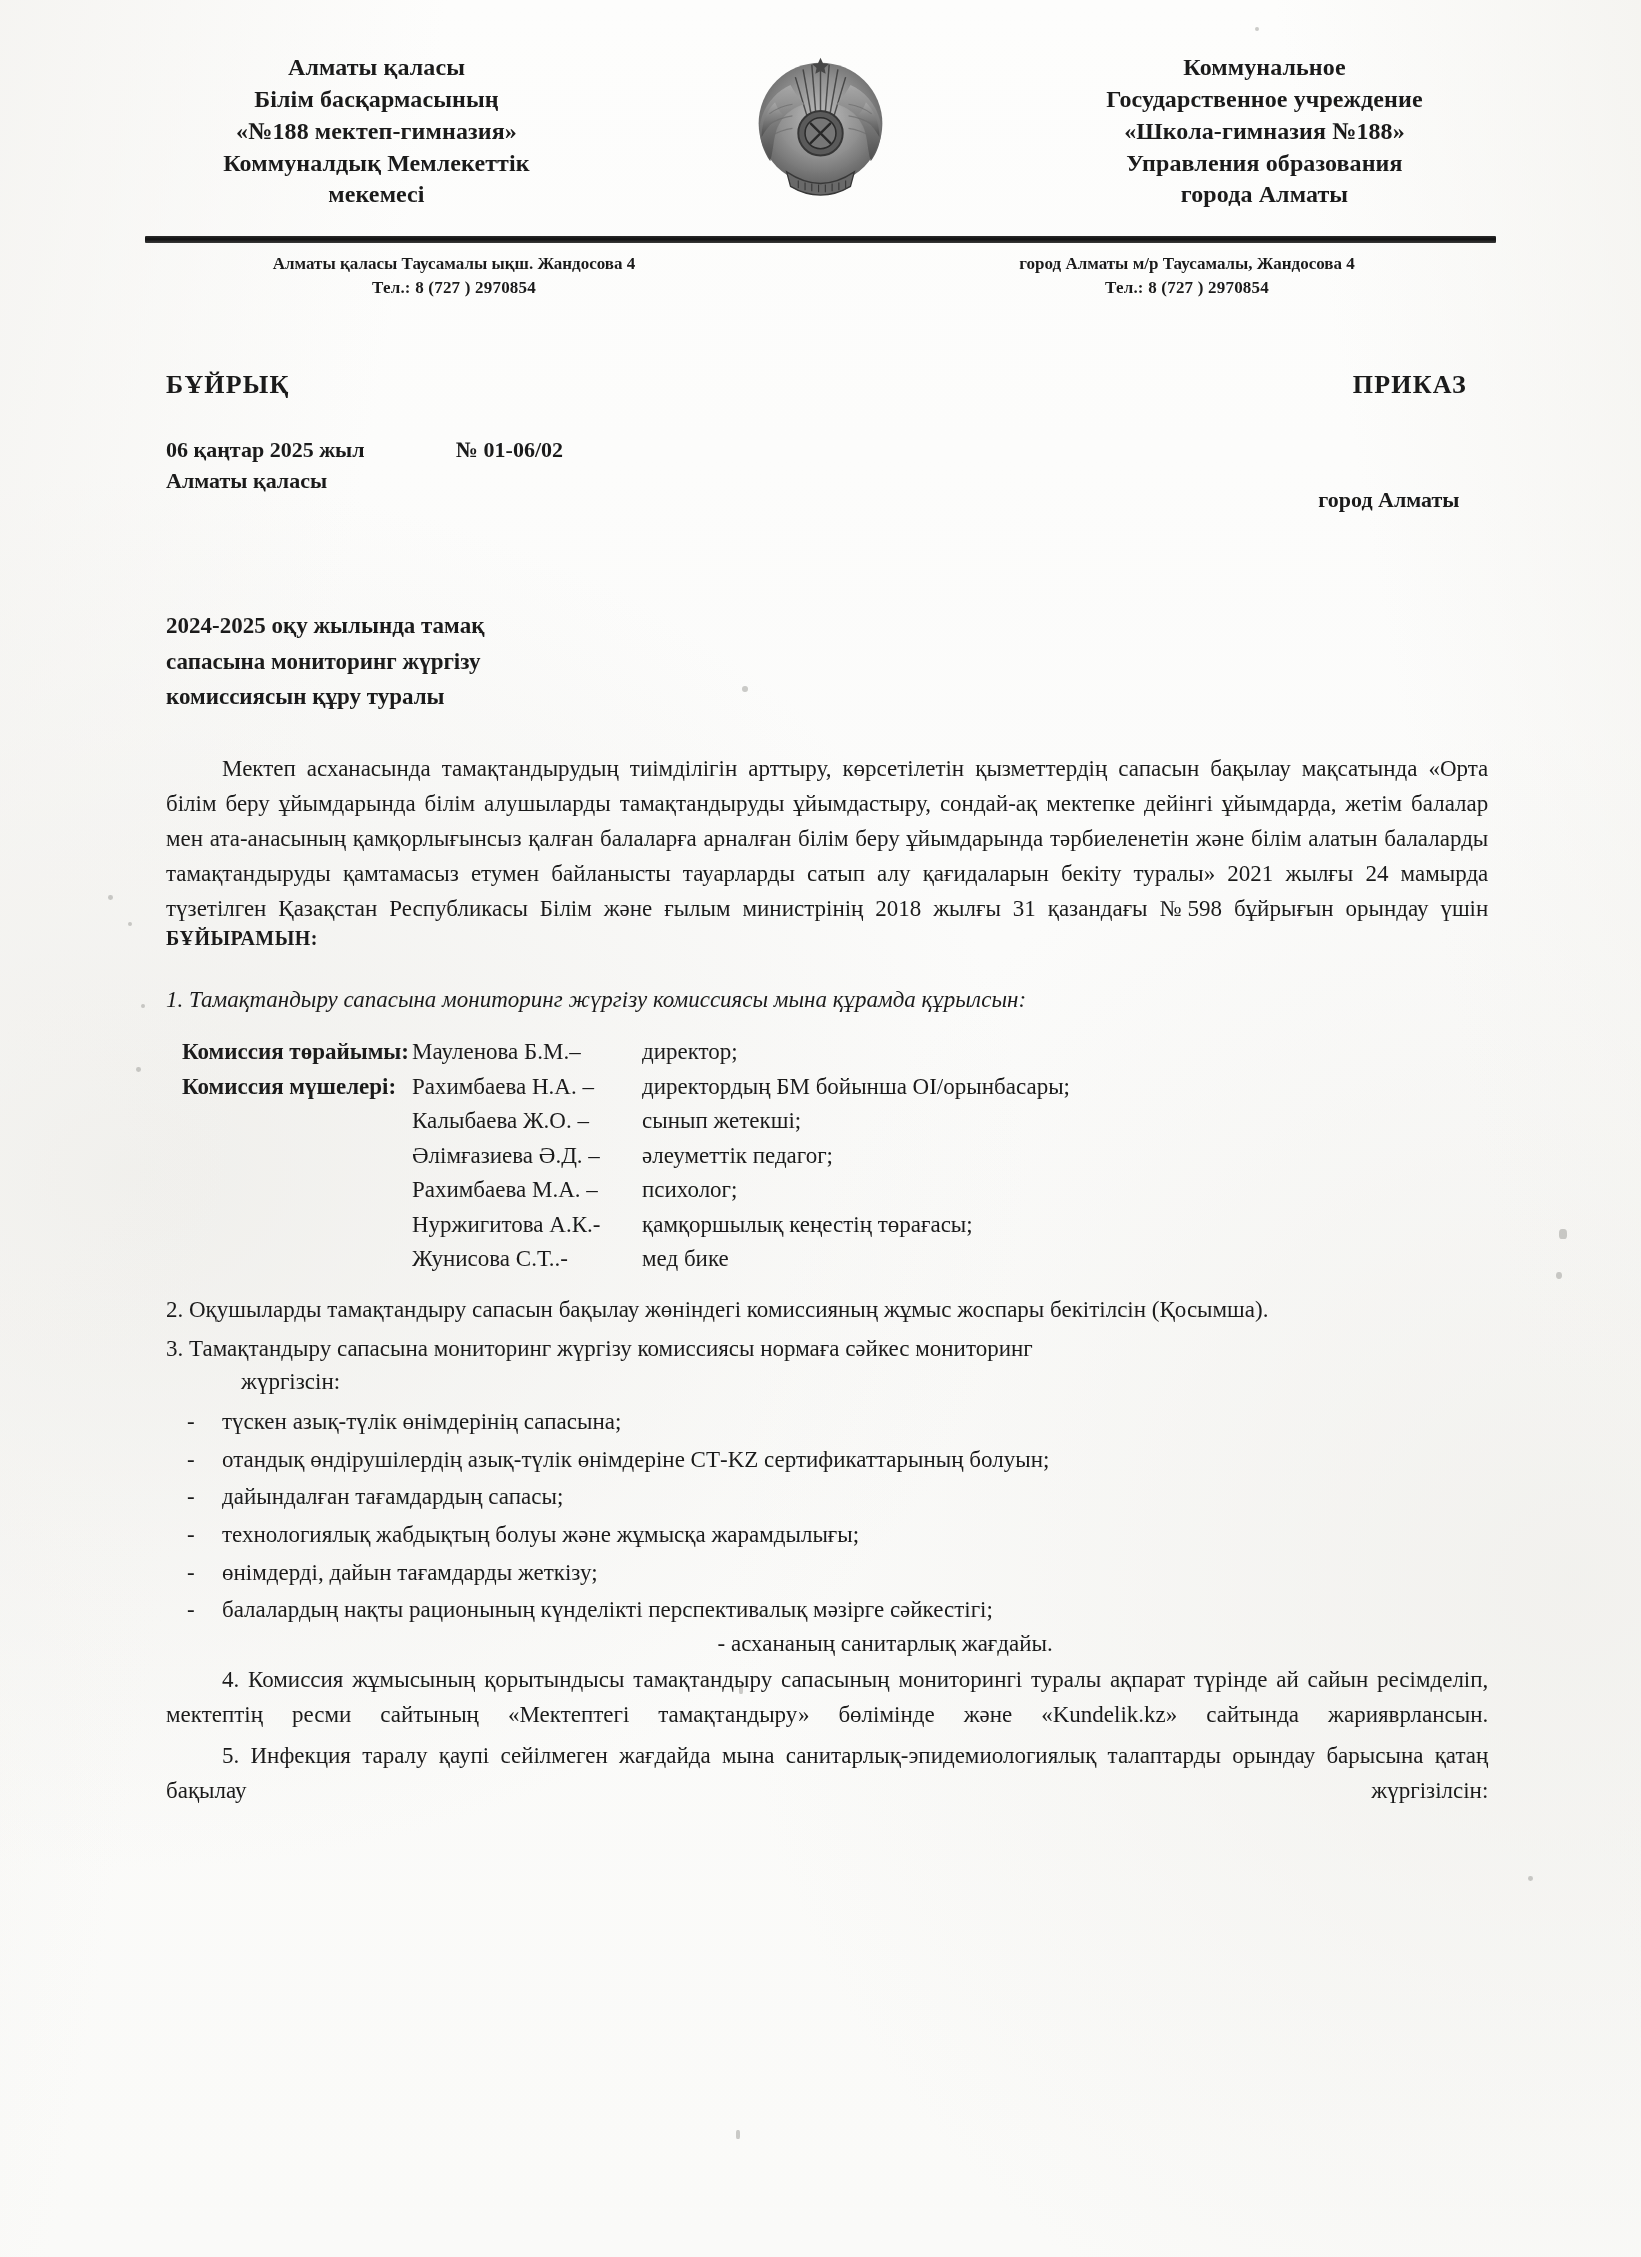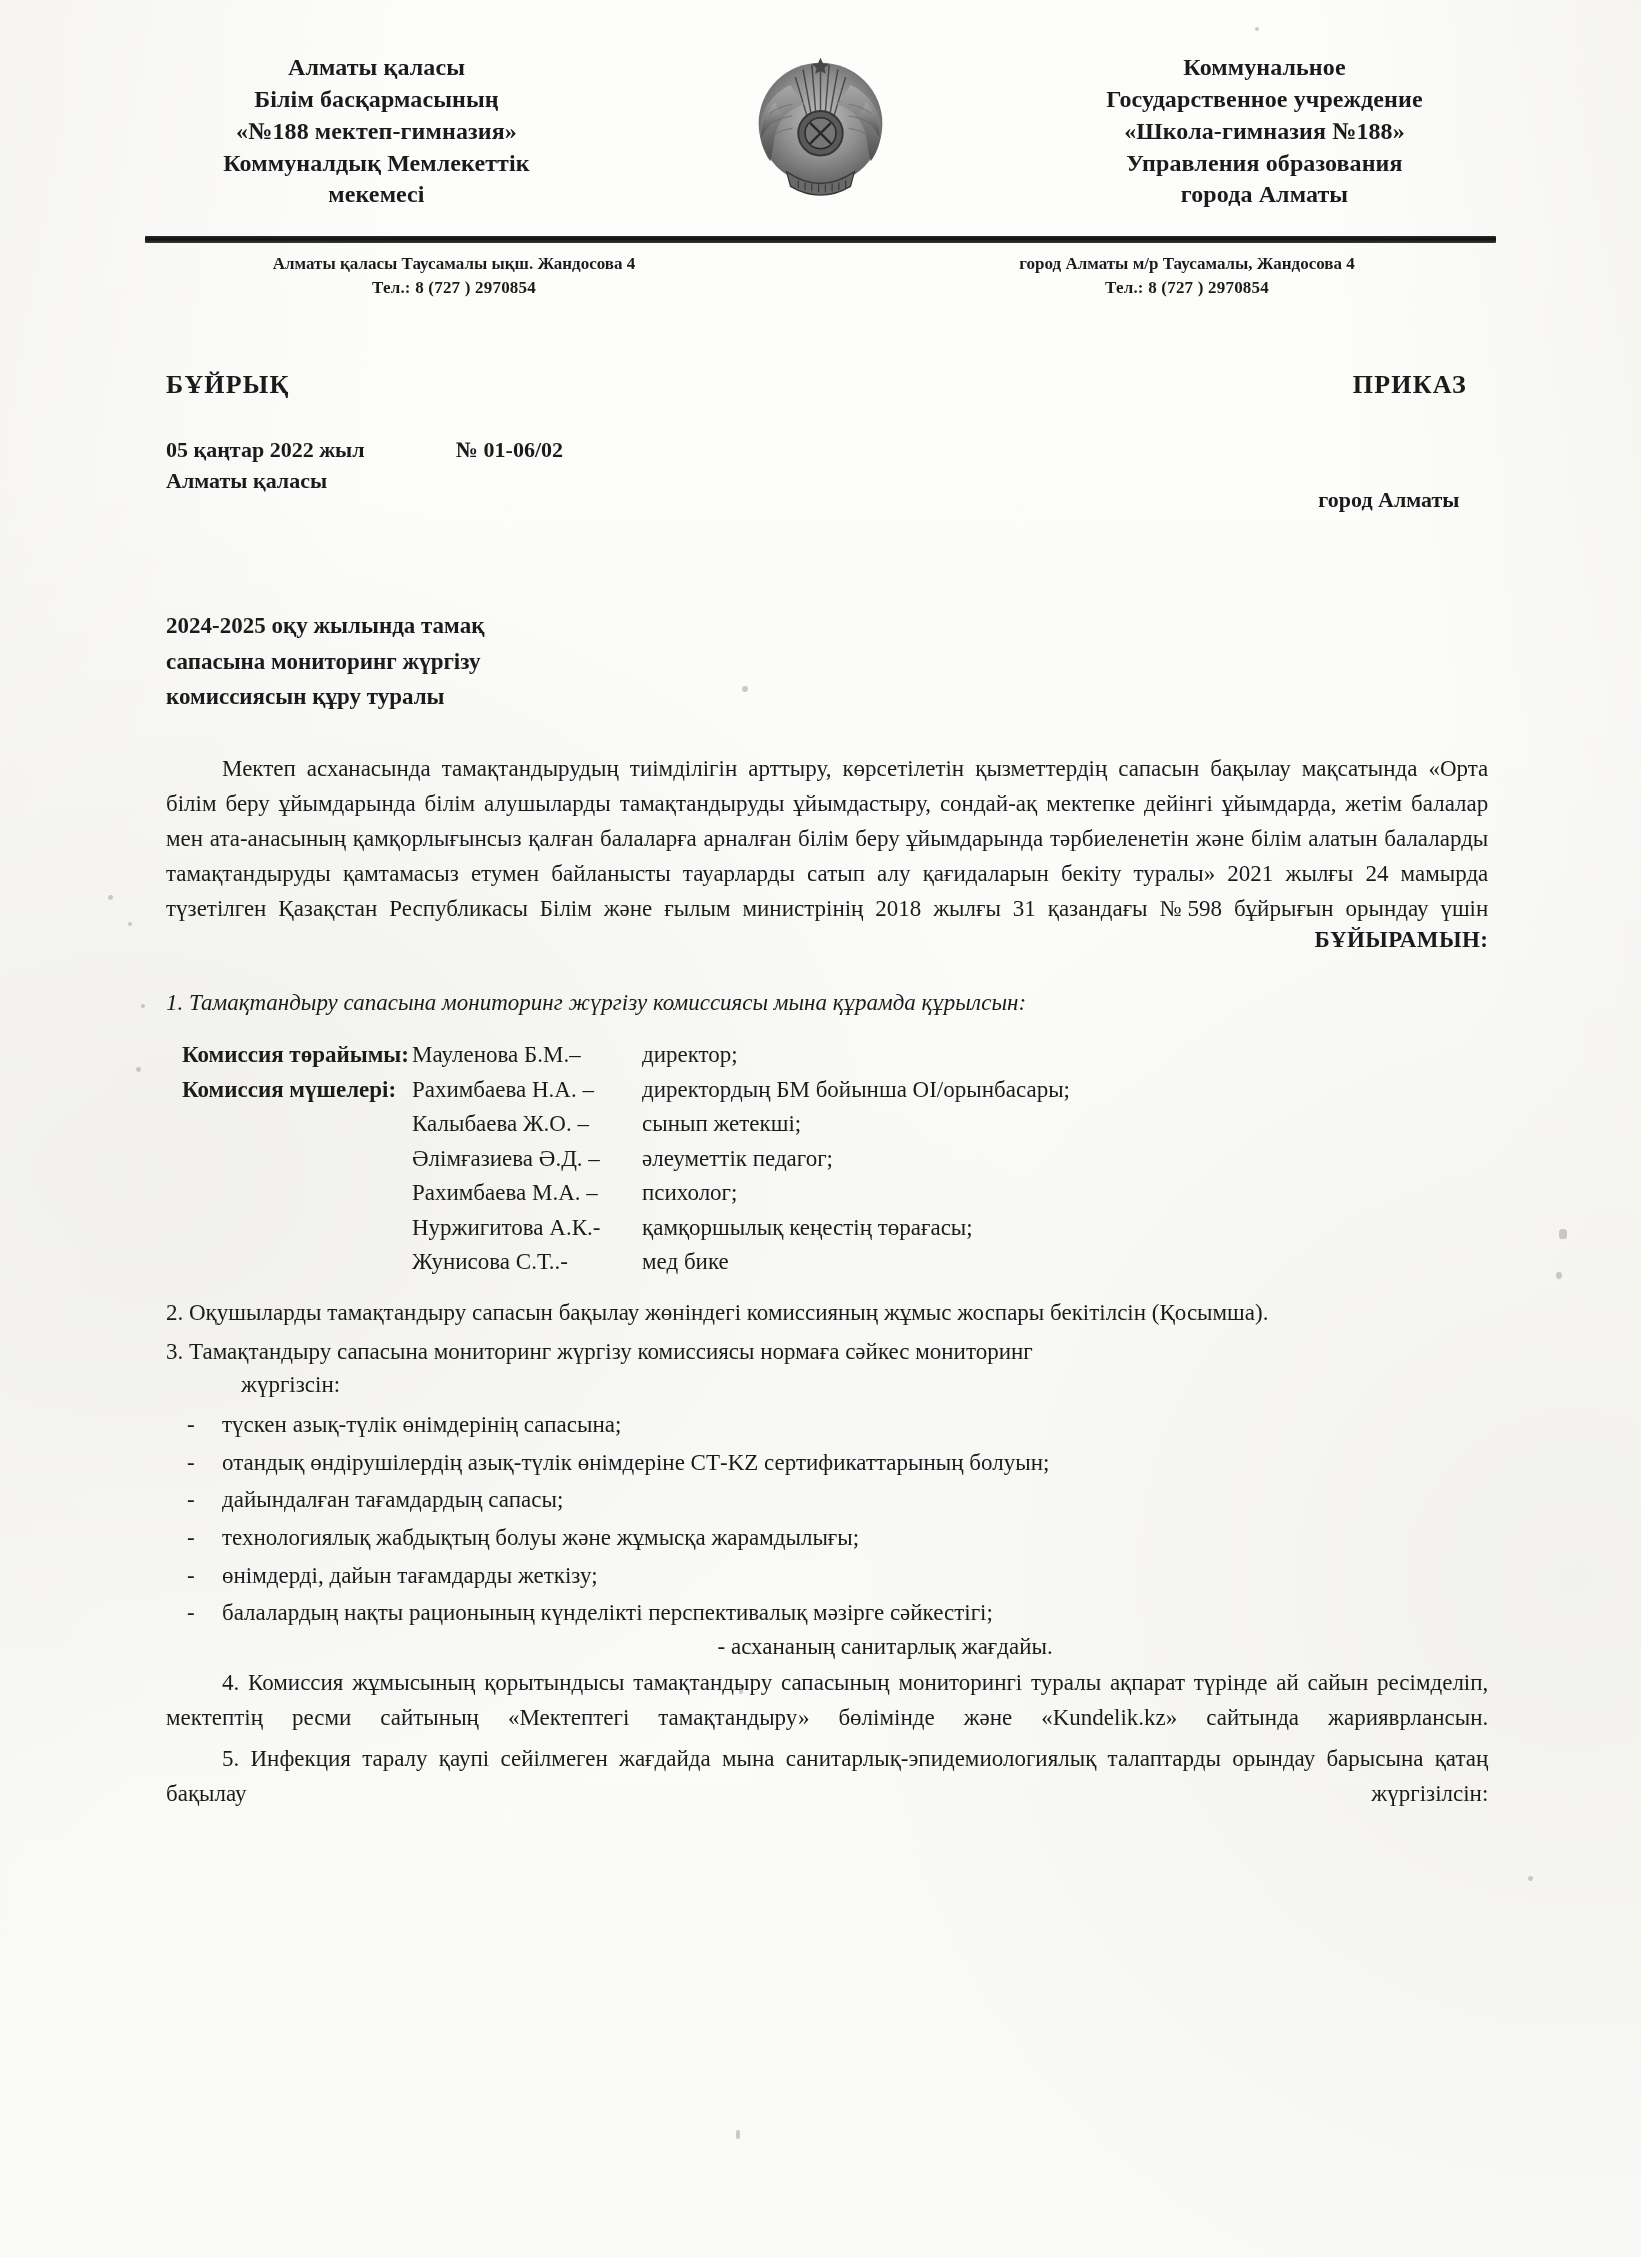--- a/index.html
+++ b/index.html
@@ -138,23 +138,22 @@
     text-align:justify;
     text-align-last:justify;
     font-size:23px;
     line-height:1.52;
     hyphens:none;
   }
   p.just.last{ text-align-last:left; }
   .indent{ display:inline-block;width:56px; }
   .cmd{
     font-weight:bold;
-    font-size:23px;
+    font-size:20px;
     letter-spacing:0.4px;
-    text-align:right;
   }
 
   .list-1{
     margin-top:33px;
     padding-left:21px;
     font-size:23px;
     line-height:1.5;
   }
   .li-1{ margin:0 0 18px 0;font-style:italic; }
 
@@ -332,21 +331,21 @@
       <div class="l2">Тел.: 8 (727 ) 2970854</div>
     </div>
   </div>
 
   <div class="order-row">
     <div class="order-word">БҰЙРЫҚ</div>
     <div class="order-word">ПРИКАЗ</div>
   </div>
 
   <div class="meta-row">
-    <div class="meta-date">05 қаңтар 2022 жыл</div>
+    <div class="meta-date">06 қаңтар 2025 жыл</div>
     <div class="meta-no">№ 01-06/02</div>
   </div>
 
   <div class="city-row">
     <div>Алматы қаласы</div>
     <div class="city-ru">город Алматы</div>
   </div>
 
   <div class="subject">
     <div>2024-2025 оқу жылында тамақ</div>

